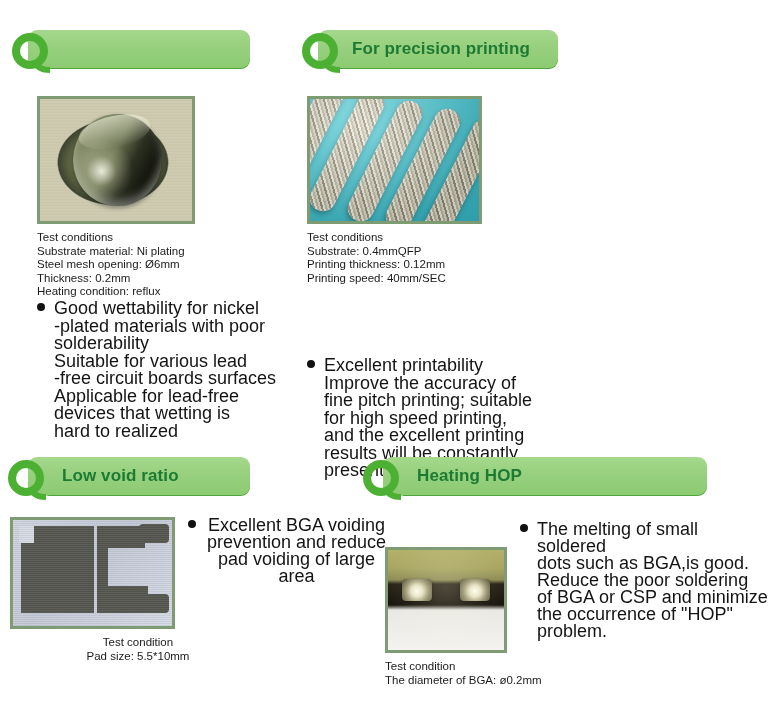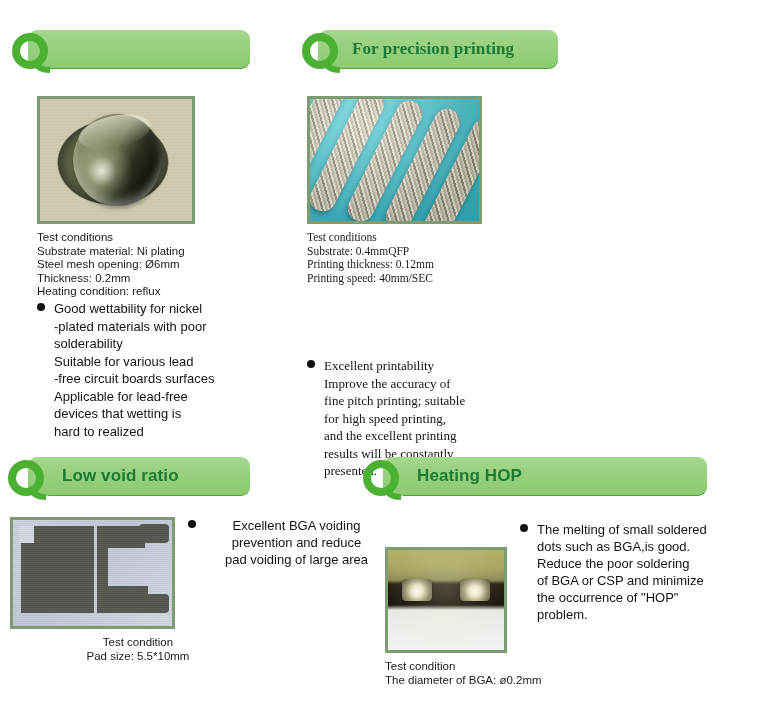--- a/index.html
+++ b/index.html
@@ -98,29 +98,29 @@
     box-shadow:0 1px 3px rgba(0,0,0,.5);
   }
   .p4 .glow{position:absolute;inset:0;background:radial-gradient(ellipse at 50% 38%, rgba(255,255,220,.18), rgba(0,0,0,0) 70%);}
 
   
   .cond{
     font-size:11.5px;line-height:13.5px;color:#1b1b1b;
     white-space:pre-line;
   }
   .bullets{
-    font-size:13px;line-height:17.5px;color:#141414;
+    font-size:18px;line-height:17.5px;color:#141414;
     position:relative;
   }
   .bullets .bul{
     position:absolute;left:0;top:3px;width:8px;height:8px;border-radius:50%;
     background:#111;
   }
   .bullets .btxt{display:block;padding-left:17px;white-space:pre-line;}
-  .bullets.small{font-size:13px;line-height:17px;}
+  .bullets.small{font-size:18px;line-height:17px;}
 </style>
 </head>
 <body>
 
 <div class="panel" style="left:0px;top:28px;width:380px;">
 
   <div class="banner">
     <div class="bar-shadow" style="width:210px;"></div>
     <div class="bar" style="width:222px;"></div>
     <div class="ring">
@@ -150,21 +150,21 @@
 -plated materials with poor
 solderability
 Suitable for various lead
 -free circuit boards surfaces
 Applicable for lead-free
 devices that wetting is
 hard to realized</span>
   </div>
 </div>
 
-<div class="panel" style="left:290px;top:28px;width:400px;font-family:Liberation Serif, serif;">
+<div class="panel" style="left:290px;top:28px;width:400px;">
 
   <div class="banner">
     <div class="bar-shadow" style="width:228px;"></div>
     <div class="bar" style="width:240px;"></div>
     <div class="ring">
       <svg width="44" height="44" viewBox="0 0 44 44">
         <path d="M22 3 A18 18 0 1 0 22 39 A18 18 0 1 0 22 3 Z M22 11 A10 10 0 1 1 22 31 A10 10 0 1 1 22 11 Z" fill="#4cb033"></path>
         <path d="M28 30 C33 36 36 37 42 37 L42 43 C33 43 28 40 24 34 Z" fill="#4cb033"></path>
       </svg>
     </div>

